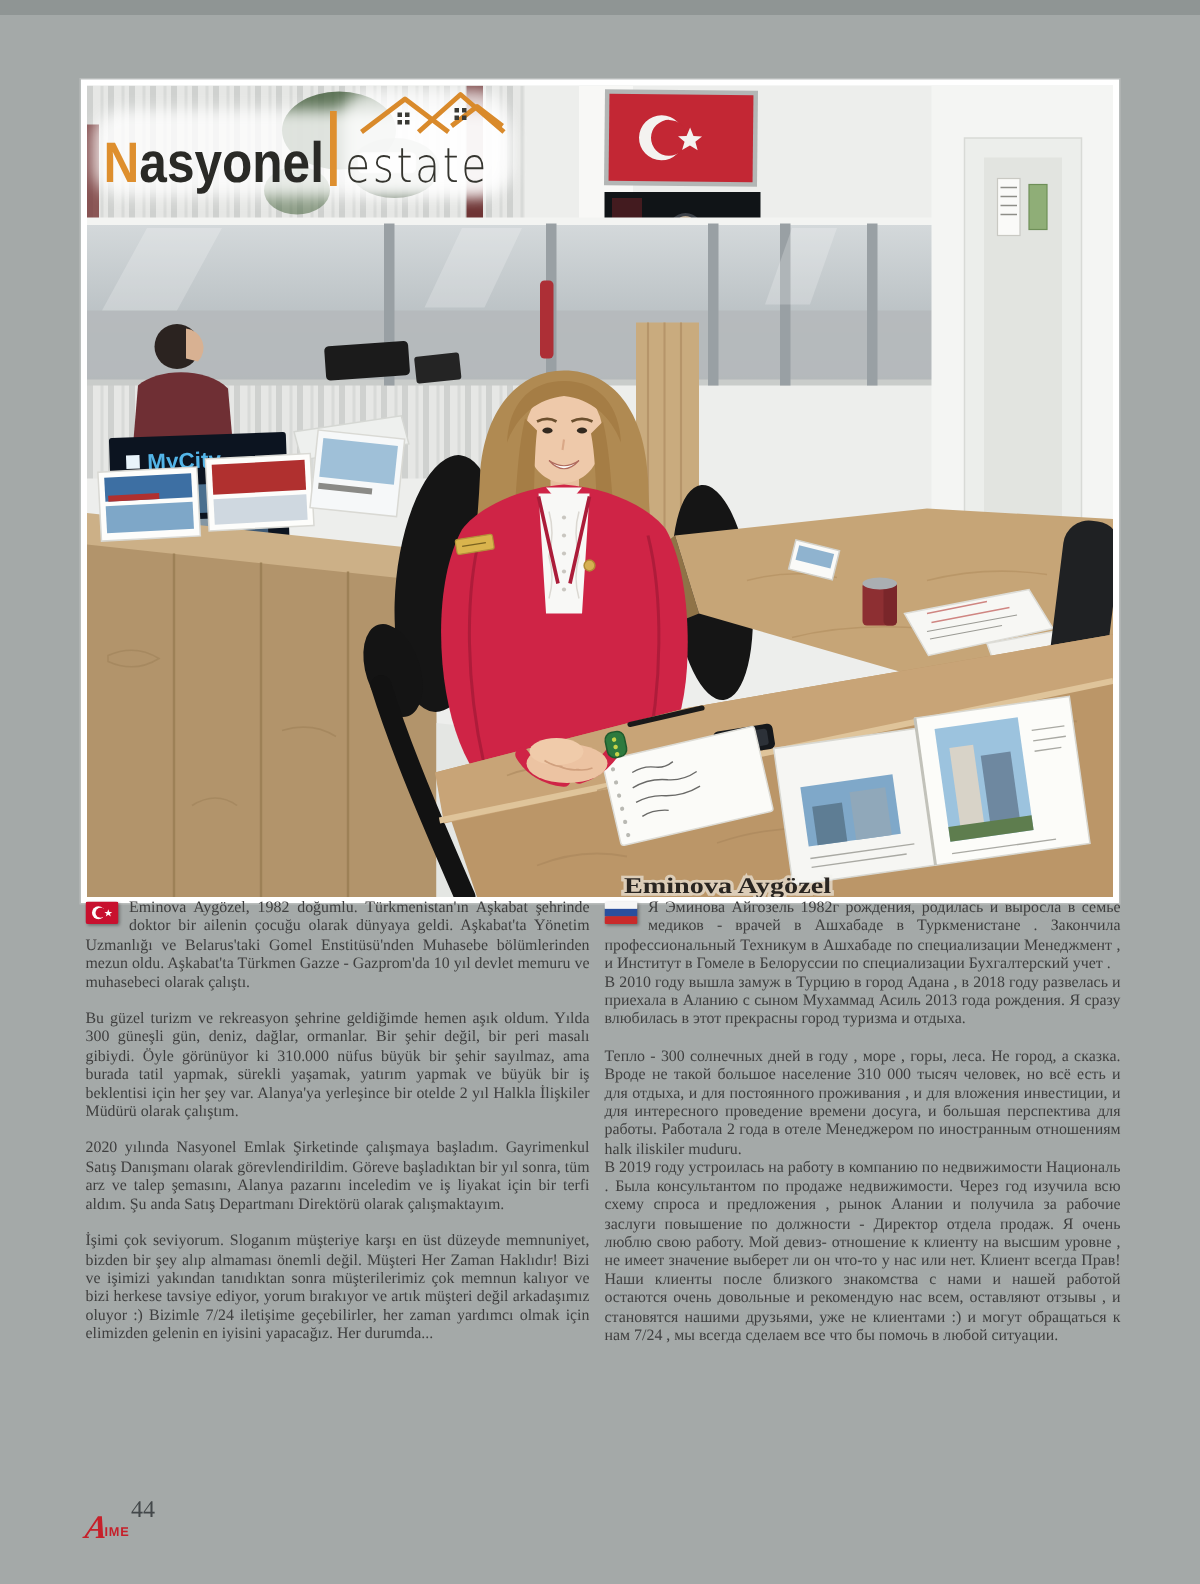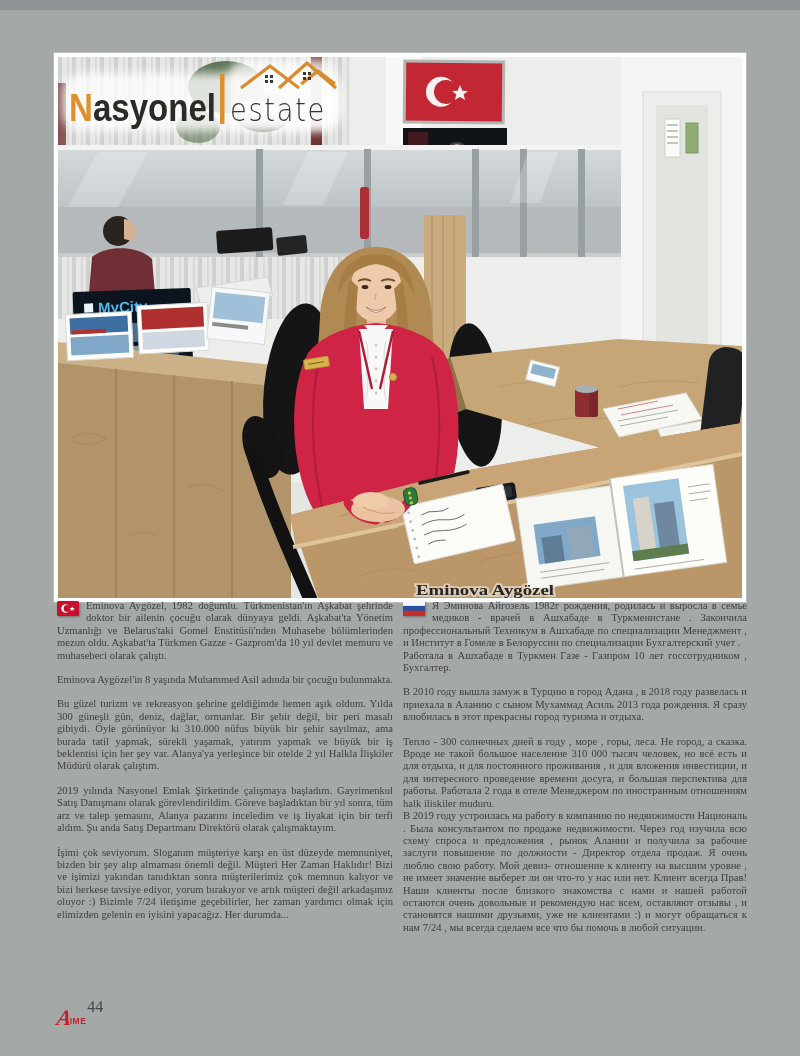--- a/index.html
+++ b/index.html
@@ -419,34 +419,32 @@
 
   <section class="col col-left" id="col-left">
       <p class="para"><span class="flagicon">
           <svg viewBox="0 0 22 15">
             <rect width="22" height="15" rx="1.5" fill="#c8102e"></rect>
             <circle cx="8.6" cy="7.5" r="4.3" fill="#ffffff"></circle>
             <circle cx="10.1" cy="7.5" r="3.4" fill="#c8102e"></circle>
             <polygon points="15.2,5.2 15.9,7 17.8,7 16.3,8.2 16.9,10 15.2,8.9 13.5,10 14.1,8.2 12.6,7 14.5,7" fill="#ffffff"></polygon>
           </svg>
         </span>Eminova Aygözel, 1982 doğumlu. Türkmenistan'ın Aşkabat şehrinde doktor bir ailenin çocuğu olarak dünyaya geldi. Aşkabat'ta Yönetim Uzmanlığı ve Belarus'taki Gomel Enstitüsü'nden Muhasebe bölümlerinden mezun oldu. Aşkabat'ta Türkmen Gazze - Gazprom'da 10 yıl devlet memuru ve muhasebeci olarak çalıştı.</p>
-      <p class="para">Eminova Aygözel'in 8 yaşında Muhammed Asil adında bir çocuğu bulunmakta.</p>
       <p class="para">Bu güzel turizm ve rekreasyon şehrine geldiğimde hemen aşık oldum. Yılda 300 güneşli gün, deniz, dağlar, ormanlar. Bir şehir değil, bir peri masalı gibiydi. Öyle görünüyor ki 310.000 nüfus büyük bir şehir sayılmaz, ama burada tatil yapmak, sürekli yaşamak, yatırım yapmak ve büyük bir iş beklentisi için her şey var. Alanya'ya yerleşince bir otelde 2 yıl Halkla İlişkiler Müdürü olarak çalıştım.</p>
-      <p class="para">2019 yılında Nasyonel Emlak Şirketinde çalışmaya başladım. Gayrimenkul Satış Danışmanı olarak görevlendirildim. Göreve başladıktan bir yıl sonra, tüm arz ve talep şemasını, Alanya pazarını inceledim ve iş liyakat için bir terfi aldım. Şu anda Satış Departmanı Direktörü olarak çalışmaktayım.</p>
+      <p class="para">2020 yılında Nasyonel Emlak Şirketinde çalışmaya başladım. Gayrimenkul Satış Danışmanı olarak görevlendirildim. Göreve başladıktan bir yıl sonra, tüm arz ve talep şemasını, Alanya pazarını inceledim ve iş liyakat için bir terfi aldım. Şu anda Satış Departmanı Direktörü olarak çalışmaktayım.</p>
       <p class="para tight">İşimi çok seviyorum. Sloganım müşteriye karşı en üst düzeyde memnuniyet, bizden bir şey alıp almaması önemli değil. Müşteri Her Zaman Haklıdır! Bizi ve işimizi yakından tanıdıktan sonra müşterilerimiz çok memnun kalıyor ve bizi herkese tavsiye ediyor, yorum bırakıyor ve artık müşteri değil arkadaşımız oluyor :) Bizimle 7/24 iletişime geçebilirler, her zaman yardımcı olmak için elimizden gelenin en iyisini yapacağız. Her durumda...</p>
     </section>
   <section class="col col-right" id="col-right">
       <p class="para tight"><span class="flagicon">
           <svg viewBox="0 0 22 15">
             <rect width="22" height="5.2" y="0" rx="1" fill="#f5f5f5"></rect>
             <rect width="22" height="5" y="4.9" fill="#2a4f9e"></rect>
             <rect width="22" height="5.2" y="9.8" rx="1" fill="#c92a2a"></rect>
           </svg>
         </span>Я Эминова Айгозель 1982г рождения, родилась и выросла в семье медиков - врачей в  Ашхабаде в Туркменистане . Закончила профессиональный Техникум в Ашхабаде по специализации Менеджмент , и Институт в Гомеле в Белоруссии по специализации Бухгалтерский учет .</p>
-      <p class="para">Работала в Ашхабаде в  Туркмен Газе - Газпром 10 лет госсотрудником , Бухгалтер.</p>
       <p class="para">В 2010 году вышла замуж в Турцию в город Адана , в 2018 году развелась и приехала в Аланию с сыном Мухаммад Асиль 2013 года рождения. Я сразу  влюбилась в этот прекрасны город туризма и отдыха.</p>
       <p class="para tight">Тепло - 300 солнечных дней в году , море , горы, леса. Не город, а сказка. Вроде не такой большое население 310 000 тысяч человек, но всё есть и для отдыха, и для постоянного проживания , и для вложения инвестиции, и для интересного  проведение времени досуга, и большая перспектива для работы. Работала 2 года в отеле Менеджером по иностранным отношениям halk iliskiler muduru.</p>
       <p class="para tight">В  2019 году устроилась на работу в компанию по недвижимости Националь . Была  консультантом по продаже недвижимости. Через год изучила всю схему  спроса и предложения , рынок Алании  и получила за рабочие заслуги повышение по должности - Директор отдела продаж. Я очень люблю свою работу. Мой девиз-  отношение к клиенту на высшим уровне , не имеет значение выберет ли он что-то у нас или нет. Клиент всегда Прав! Наши клиенты после близкого знакомства с нами и нашей работой  остаются очень довольные и рекомендую нас  всем, оставляют отзывы , и становятся нашими друзьями, уже не клиентами :)  и могут обращаться к нам 7/24 , мы всегда сделаем все что бы помочь в любой ситуации.</p>
     </section>
 
   <footer class="footer">
     <span class="fA">A</span>
       <span class="fIME">IME</span>
       <span class="fnum">44</span>
   </footer>

